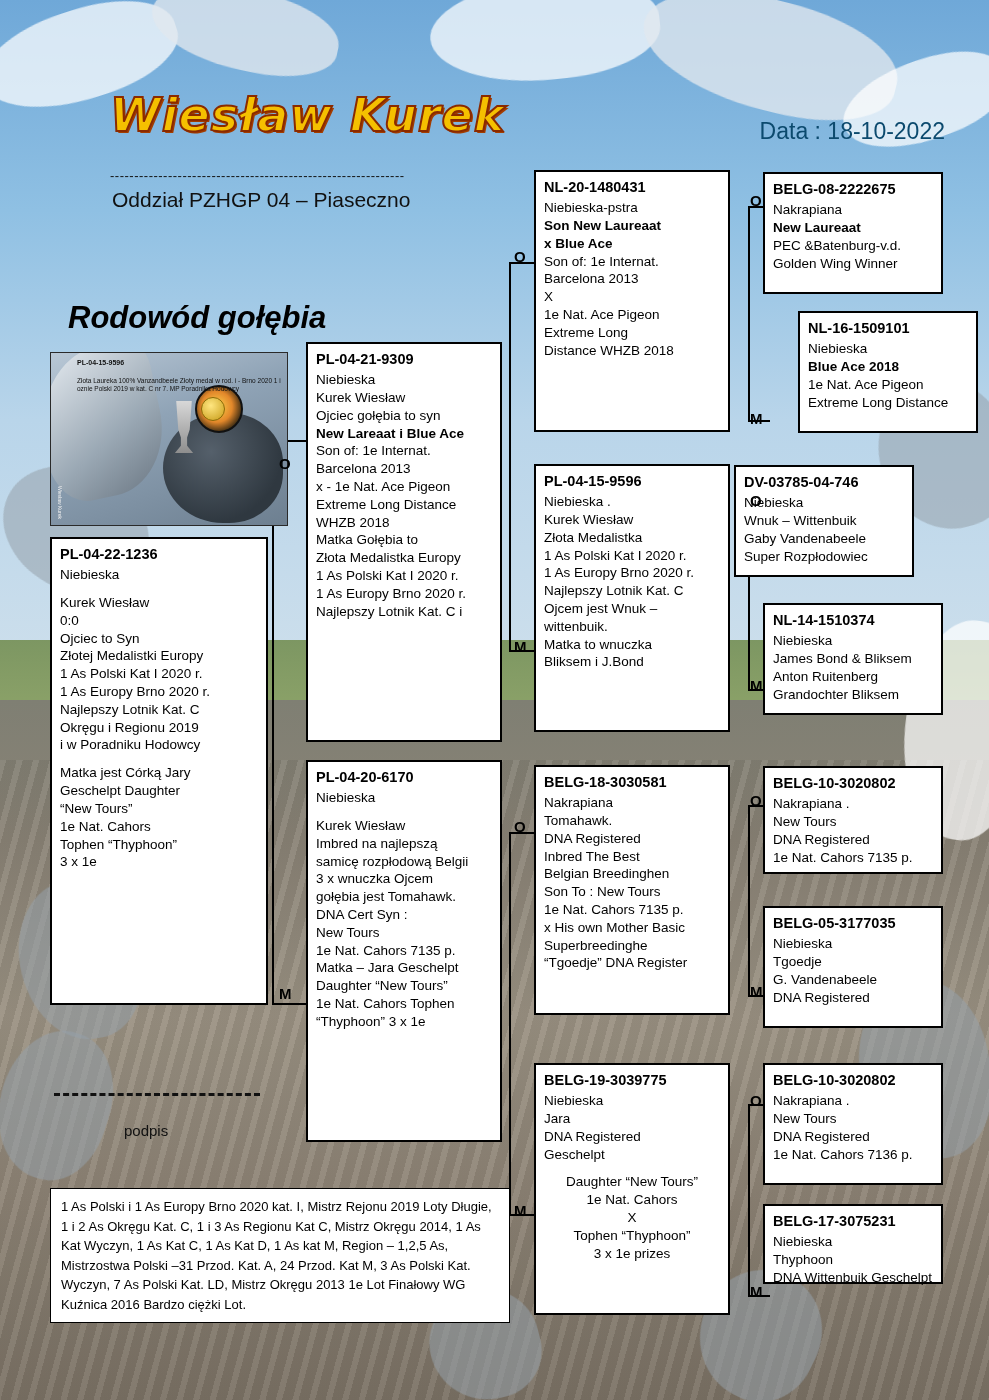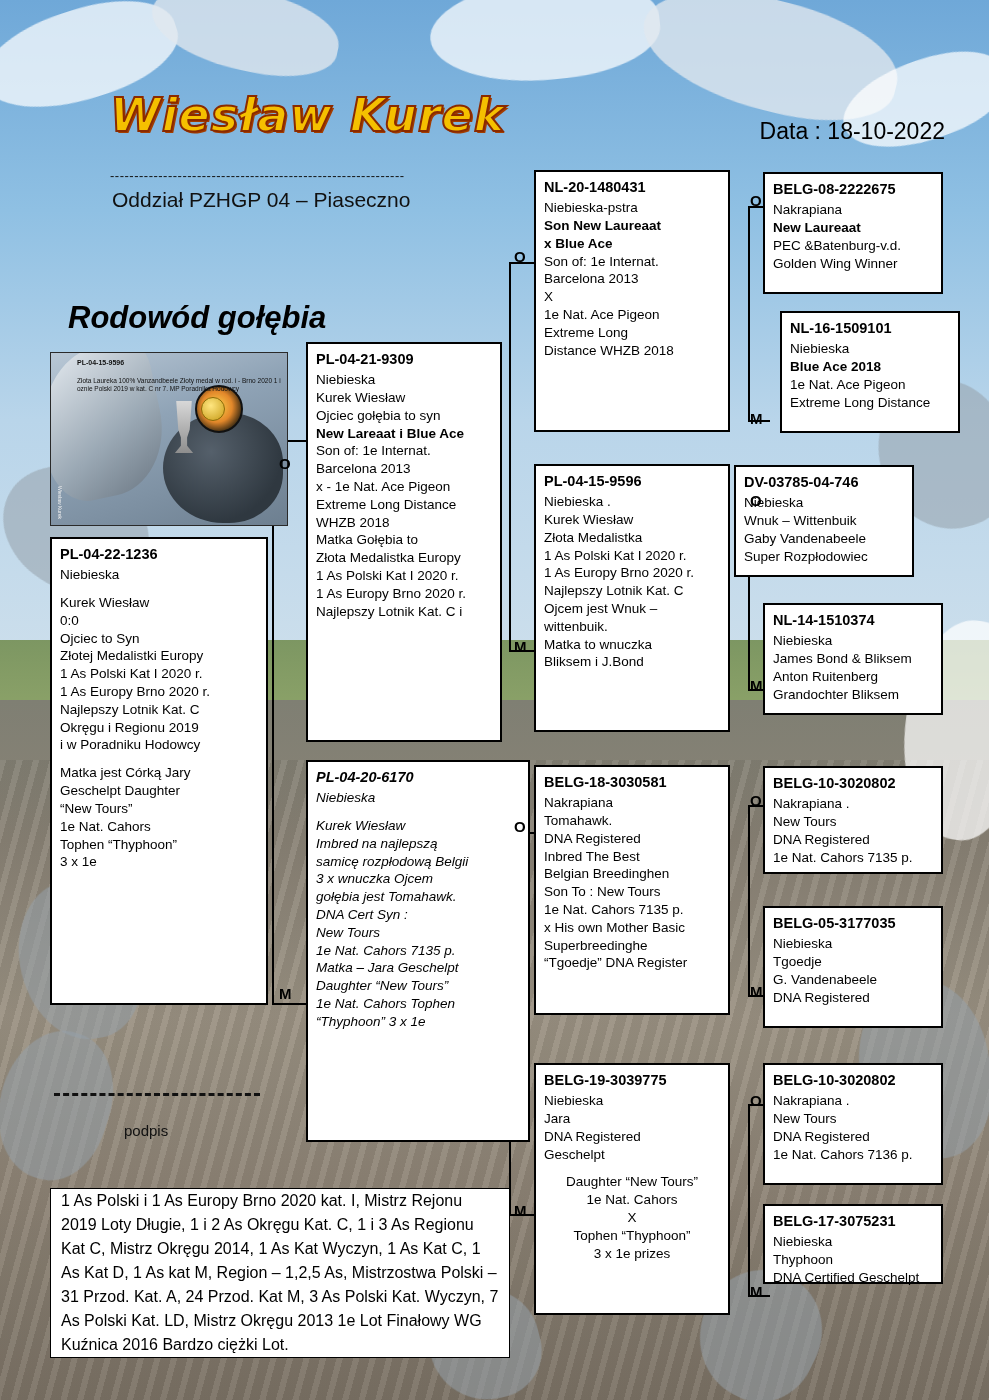--- a/index.html
+++ b/index.html
@@ -32,21 +32,21 @@
   .spacer{height:10px;}
 
   
   .mark{position:absolute;font-weight:bold;font-size:15px;color:#000;z-index:6;}
   .ln{position:absolute;background:#000;z-index:4;}
 
   
   .logo{position:absolute;left:110px;top:88px;font-size:46px;font-style:italic;font-weight:bold;
         color:#f5c000;-webkit-text-stroke:2px #8a2a00;text-shadow:2px 2px 0 #a33d00;
         font-family:"DejaVu Sans", sans-serif;z-index:7;letter-spacing:1px;}
-  .datum{position:absolute;right:44px;top:118px;font-size:23px;color:#000000;z-index:7;}
+  .datum{position:absolute;right:44px;top:118px;font-size:23px;color:#0c4a6e;z-index:7;}
   .dashes{position:absolute;left:110px;top:168px;font-size:13px;color:#111;z-index:7;letter-spacing:.5px;}
   .addr{position:absolute;left:112px;top:186px;font-size:21px;color:#111;z-index:7;line-height:1.35;}
   .rodo{position:absolute;left:68px;top:300px;font-size:31px;font-style:italic;font-weight:bold;color:#000;z-index:7;}
 
   
   .photo{position:absolute;left:50px;top:352px;width:236px;height:172px;border:1px solid #2a2a2a;
          z-index:6;background:linear-gradient(160deg,#b9c8d6 0%,#8fa3b6 40%,#6d7f90 100%);overflow:hidden;}
   .photo .wing{position:absolute;left:-10px;top:-6px;width:120px;height:150px;
     background:linear-gradient(150deg,#e9eef3,#9aa8b4 60%,#6a7682);transform:rotate(-12deg);border-radius:60% 20% 50% 30%;}
   .photo .bird{position:absolute;right:4px;bottom:2px;width:120px;height:110px;
@@ -58,21 +58,21 @@
   .photo .trophy{position:absolute;left:120px;top:48px;width:26px;height:52px;
     background:linear-gradient(#d8d8d8,#8e8e8e);clip-path:polygon(20% 0,80% 0,72% 55%,62% 70%,62% 86%,85% 100%,15% 100%,38% 86%,38% 70%,28% 55%);}
   .photo .medal{position:absolute;left:150px;top:44px;width:22px;height:22px;border-radius:50%;
     background:radial-gradient(circle at 40% 35%,#ffe680,#c79b17);border:1px solid #8a6a08;}
   .photo .side{position:absolute;left:6px;bottom:6px;font-size:5px;color:#eee;writing-mode:vertical-rl;}
 
   
   .dashline{position:absolute;left:54px;top:1093px;width:206px;border-top:3px dashed #111;z-index:7;}
   .podpis{position:absolute;left:124px;top:1122px;font-size:15px;color:#111;z-index:7;}
   .footbox{position:absolute;left:50px;top:1188px;width:460px;background:#fff;border:1px solid #000;
-           padding:0 10px;font-size:16px;line-height:1.5;z-index:6;box-sizing:border-box;}
+           padding:8px 10px;font-size:13px;line-height:1.5;z-index:6;box-sizing:border-box;}
 </style>
 </head>
 <body>
 
 <div class="bg">
   <div class="sky"></div>
   <div class="grass"></div>
   <div class="field"></div>
   <div class="furrow"></div>
   <div class="feather" style="left:-20px;top:10px;width:200px;height:90px;transform:rotate(-18deg);"></div>
@@ -189,21 +189,21 @@
       <div class="l">Extreme Long Distance</div>
       <div class="l">WHZB 2018</div>
       <div class="l">Matka Gołębia  to</div>
       <div class="l">Złota Medalistka  Europy</div>
       <div class="l">1 As Polski Kat I  2020 r.</div>
       <div class="l">1 As Europy Brno 2020 r.</div>
       <div class="l">Najlepszy Lotnik Kat. C i</div>
     </div>
 </div>
 
-<div class="box" id="g1-1" style="left:306px;top:760px;width:224px;height:382px;font-style:italic;">
+<div class="box" id="g1-1" style="left:306px;top:760px;width:196px;height:382px;">
   <div class="t">PL-04-20-6170</div>
   <div class="body">
       <div class="l">Niebieska</div>
       <div class="spacer"></div>
       <div class="l">Kurek Wiesław</div>
       <div class="l">Imbred na najlepszą</div>
       <div class="l">samicę rozpłodową Belgii</div>
       <div class="l">3 x wnuczka Ojcem</div>
       <div class="l">gołębia jest Tomahawk.</div>
       <div class="l">DNA Cert  Syn :</div>
@@ -281,21 +281,21 @@
 
 <div class="box" id="g3-0" style="left:763px;top:172px;width:180px;height:122px;">
   <div class="t">BELG-08-2222675</div>
   <div class="body">
       <div class="l">Nakrapiana</div>
       <div class="l b">New Laureaat</div>
       <div class="l">PEC &amp;Batenburg-v.d.</div>
       <div class="l">Golden Wing Winner</div>
     </div>
 </div>
-<div class="box" id="g3-1" style="left:780px;top:311px;width:180px;height:122px;">
+<div class="box" id="g3-1" style="left:798px;top:311px;width:180px;height:122px;">
   <div class="t">NL-16-1509101</div>
   <div class="body">
       <div class="l">Niebieska</div>
       <div class="l b">Blue Ace 2018</div>
       <div class="l">1e Nat. Ace Pigeon</div>
       <div class="l">Extreme Long Distance</div>
     </div>
 </div>
 <div class="box" id="g3-2" style="left:734px;top:465px;width:180px;height:112px;">
   <div class="t">DV-03785-04-746</div>
@@ -340,19 +340,19 @@
       <div class="l">New Tours</div>
       <div class="l">DNA Registered</div>
       <div class="l">1e Nat. Cahors 7136 p.</div>
     </div>
 </div>
 <div class="box" id="g3-7" style="left:763px;top:1204px;width:180px;height:80px;">
   <div class="t">BELG-17-3075231</div>
   <div class="body">
       <div class="l">Niebieska</div>
       <div class="l">Thyphoon</div>
-      <div class="l">DNA Certified Geschelpt</div>
+      <div class="l">DNA Wittenbuik Geschelpt</div>
     </div>
 </div>
 
 <div class="dashline"></div>
 <div class="podpis">podpis</div>
 <div class="footbox">1 As Polski i 1 As Europy Brno 2020 kat. I, Mistrz Rejonu 2019 Loty Długie, 1 i 2 As Okręgu Kat. C,  1 i 3 As Regionu Kat C, Mistrz Okręgu 2014,  1 As Kat Wyczyn,  1 As Kat C, 1 As Kat D, 1 As kat M, Region – 1,2,5 As, Mistrzostwa Polski –31 Przod. Kat. A, 24 Przod. Kat M, 3 As Polski Kat. Wyczyn, 7 As Polski Kat. LD, Mistrz Okręgu 2013 1e Lot Finałowy WG Kuźnica 2016 Bardzo ciężki Lot.</div>
 
 </body></html>

